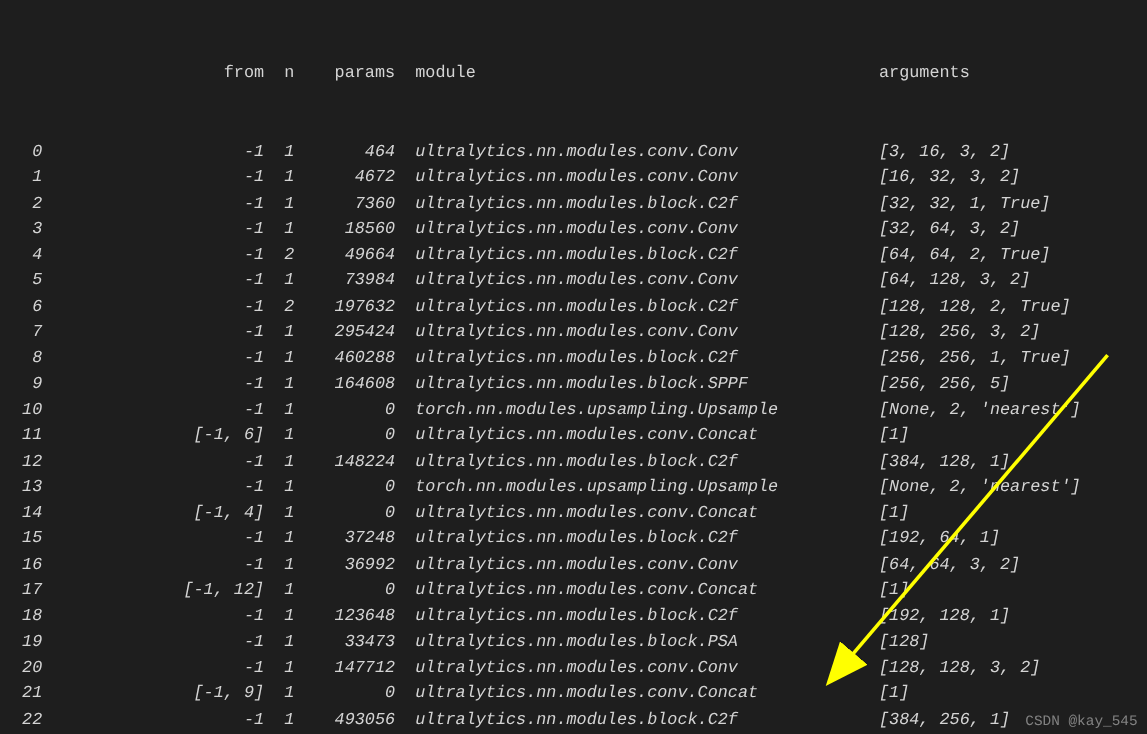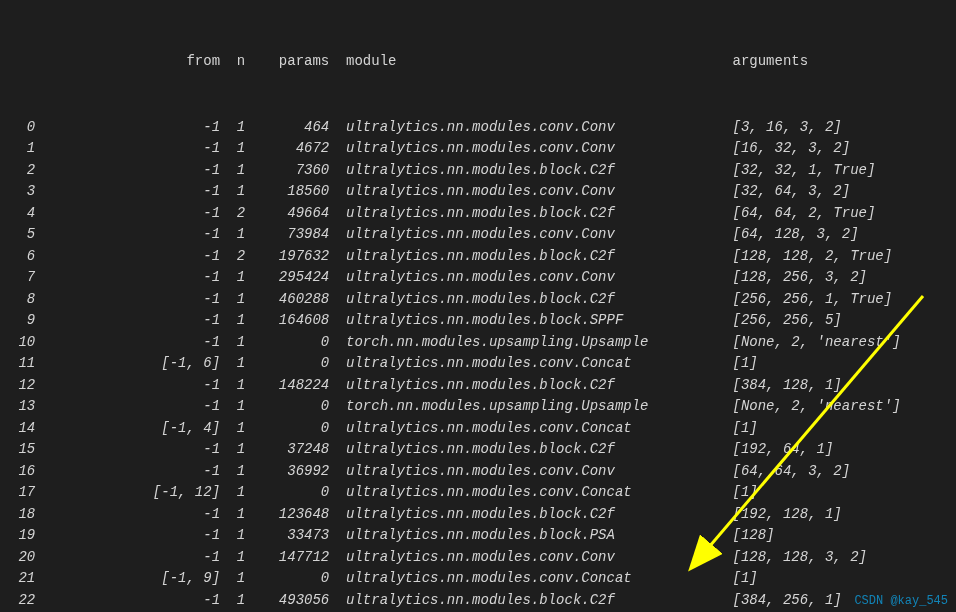--- a/index.html
+++ b/index.html
@@ -27,21 +27,21 @@
       margin-bottom: 1px;
     }
     .data-row {
       display: block;
       font-style: italic;
     }
     .watermark {
       position: absolute;
       bottom: 4px;
       right: 8px;
-      color: #0ea5e9;
+      color: #a3a3a3;
       font-size: 12px;
       opacity: 0.75;
     }
     .arrow-overlay {
       position: absolute;
       top: 0;
       left: 0;
       width: 956px;
       height: 612px;
       pointer-events: none;

